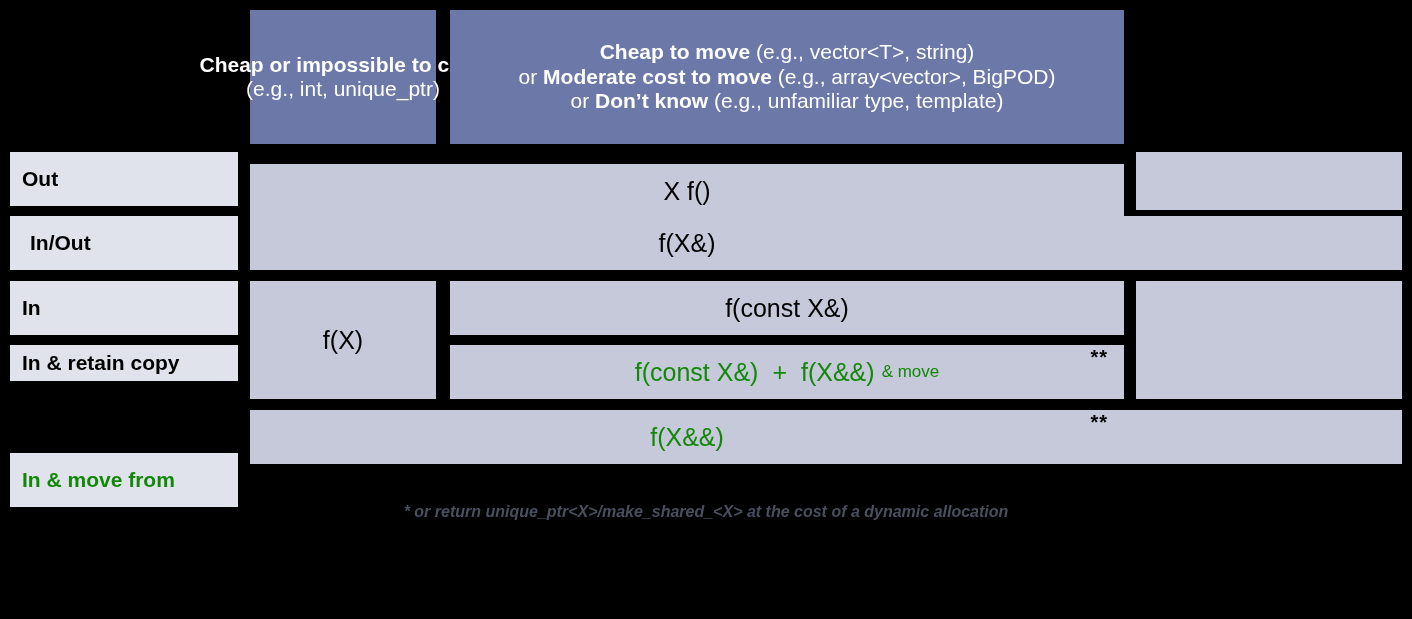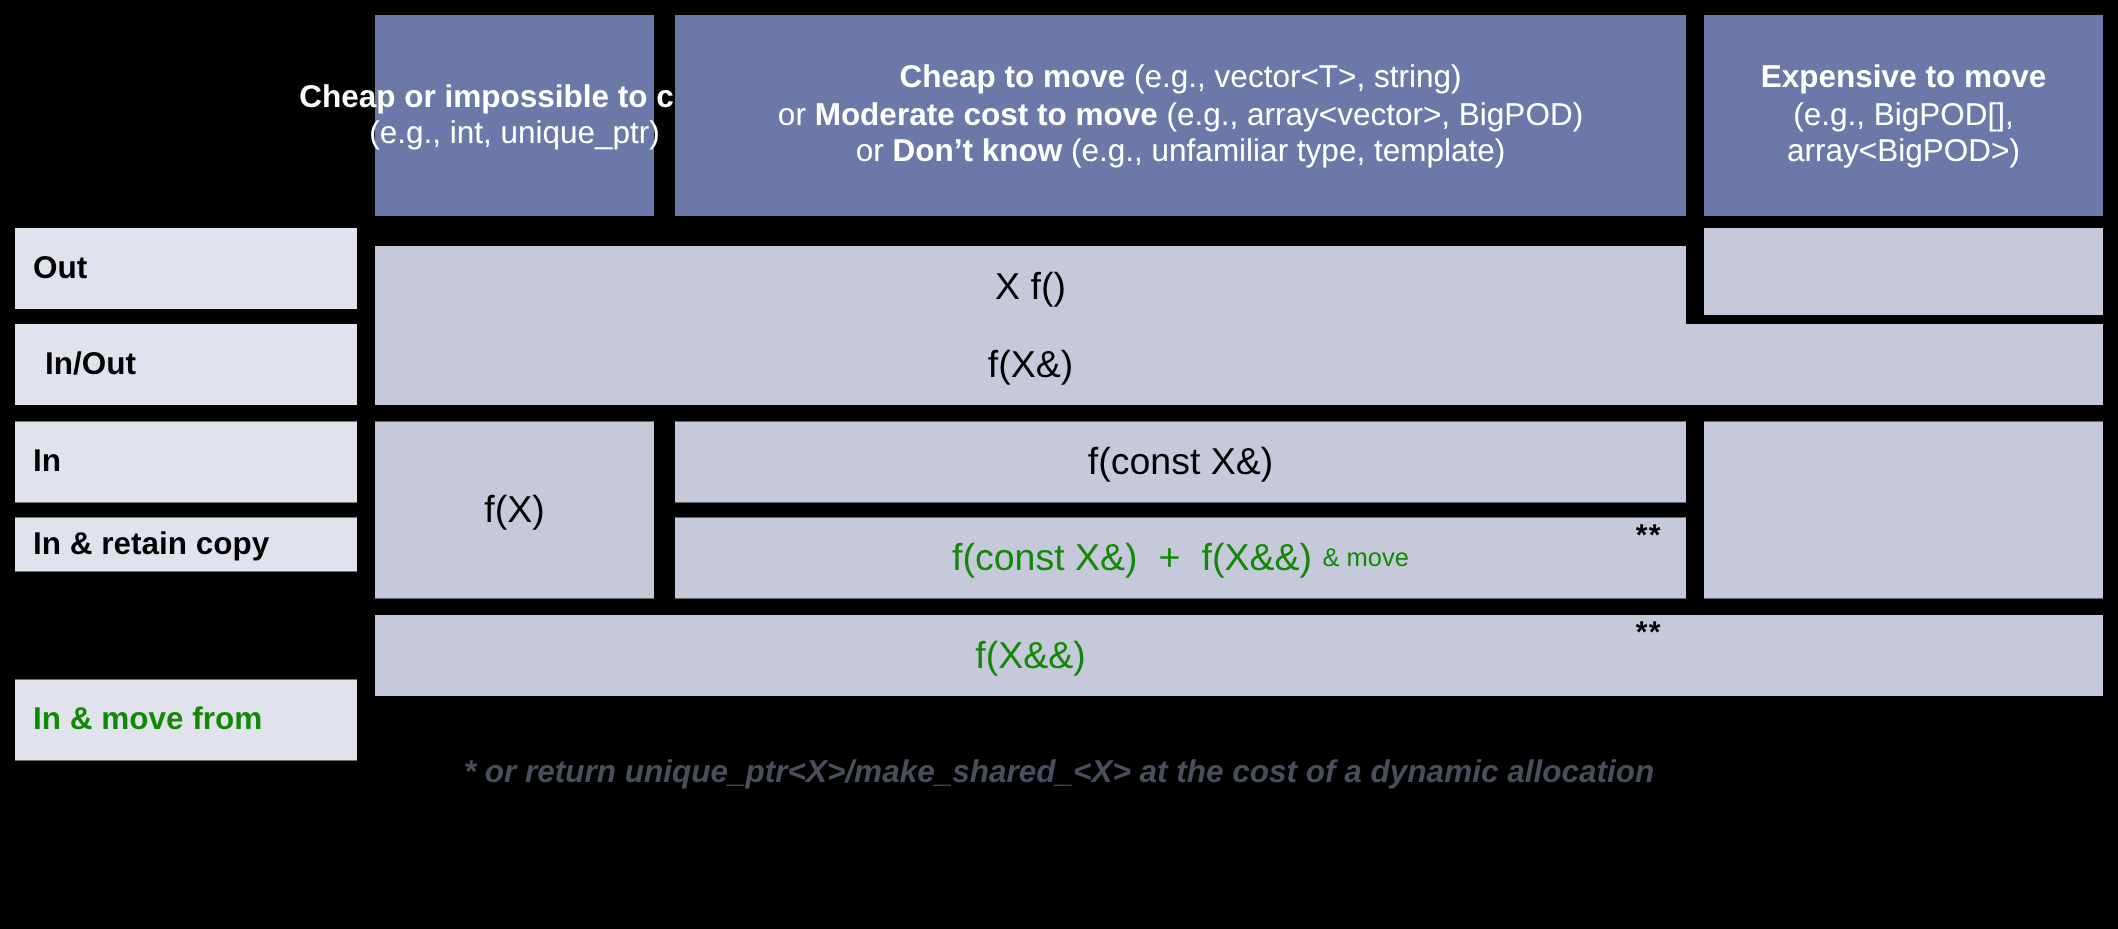--- a/index.html
+++ b/index.html
@@ -87,21 +87,21 @@
     color: #000000;
     line-height: 1;
   }
 
   
   .footnote {
     position: absolute;
     color: #4a4f5e;
     font-style: italic;
     font-weight: 700;
-    font-size: 21px;
+    font-size: 16px;
     white-space: nowrap;
     text-align: center;
     width: 100%;
     left: 0;
   }
 </style>
 </head>
 <body>
 
 <div id="page">
@@ -121,25 +121,20 @@
       <span>Cheap to move</span><span class="reg"> (e.g., vector&lt;T&gt;, string)</span>
     </div>
     <div>
       <span class="reg">or </span><span>Moderate cost to move</span><span class="reg"> (e.g., array&lt;vector&gt;, BigPOD)</span>
     </div>
     <div>
       <span class="reg">or </span><span>Don’t know</span><span class="reg"> (e.g., unfamiliar type, template)</span>
     </div>
   </div>
 
-  <div class="cell hdr" style="left:1136px; top:10px; width:266px; height:134px; flex-direction:column;">
-    <div>Expensive to move</div>
-    <div class="reg">(e.g., BigPOD[],</div>
-    <div class="reg">array&lt;BigPOD&gt;)</div>
-  </div>
 
   <div class="cell rowlabel" style="left:10px; top:152px; width:228px; height:54px;">
     <span>Out</span>
   </div>
   <div class="cell body" style="left:250px; top:164px; width:874px; height:54px;">
     <span>X f()</span>
   </div>
 
   <div class="cell body empty" style="left:1136px; top:152px; width:266px; height:58px;"></div>
 

